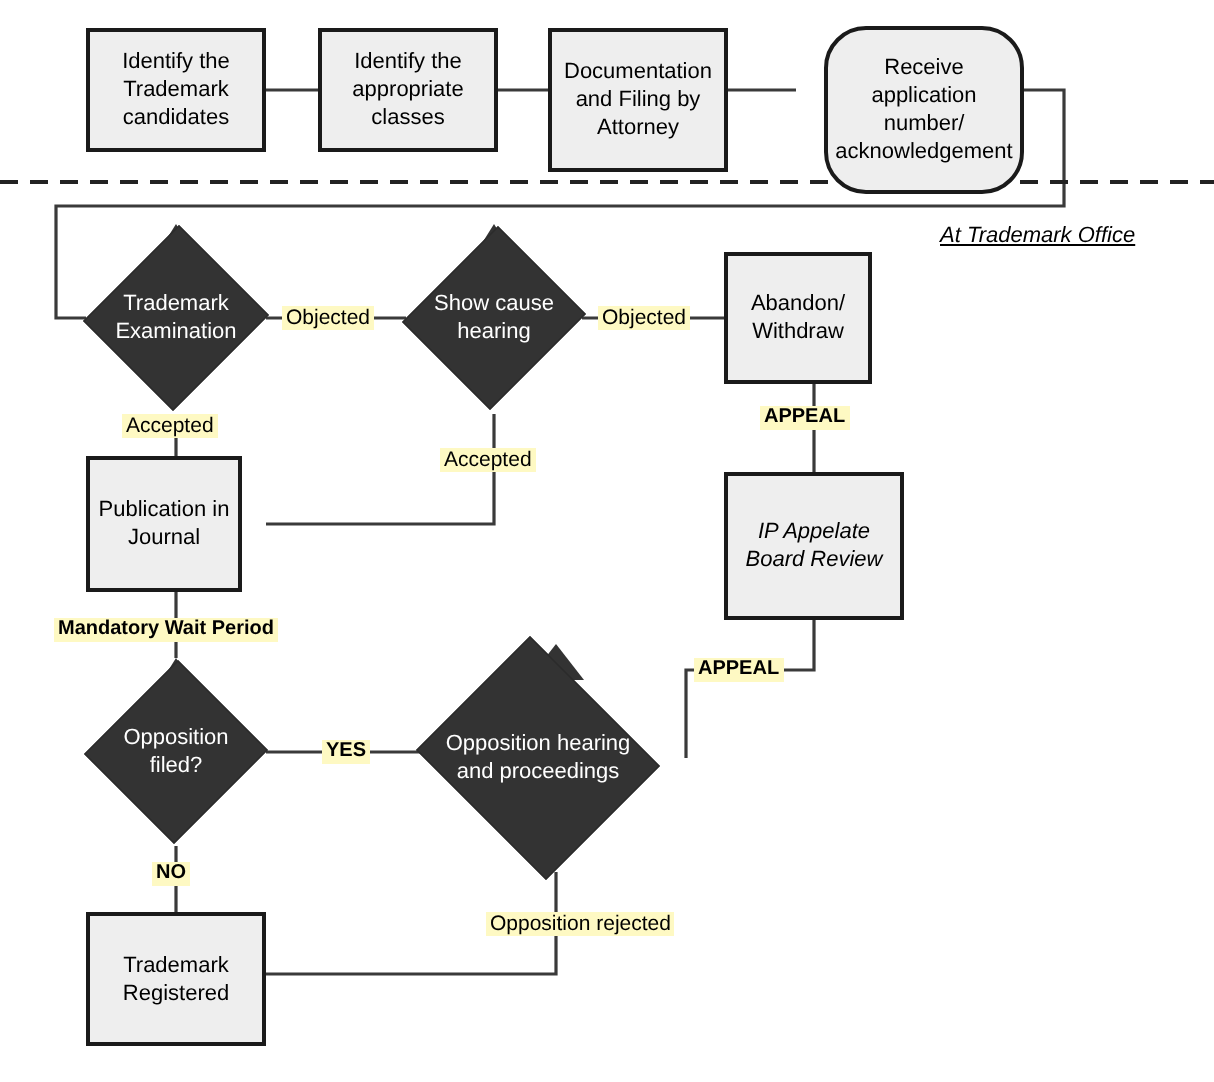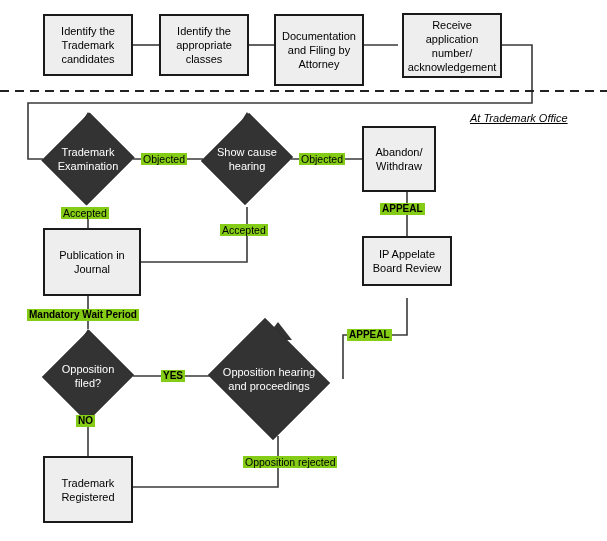--- a/index.html
+++ b/index.html
@@ -65,21 +65,21 @@
     white-space: pre-line;
     z-index: 2;
   }
   
   .elabel {
     position: absolute;
     color: #000000;
     font-size: 10.5px;
     line-height: 12px;
     white-space: nowrap;
-    background: #84cc16;
+    background: #fef9c3;
     padding: 0 2px;
     z-index: 4;
   }
   .elabel.bold { font-weight: bold; font-size: 10px; }
   .zone-label {
     position: absolute;
     font-style: italic;
     font-size: 11px;
     color: #000000;
     white-space: nowrap;
@@ -145,38 +145,38 @@
 appropriate
 classes</span>
   </div>
 
   <div class="box" style="left:274px; top:14px; width:90px; height:72px;">
     <span class="box-inner">Documentation
 and Filing by
 Attorney</span>
   </div>
 
-  <div class="box" style="left:402px; top:13px; width:100px; height:65px;">
+  <div class="box" style="left:412px; top:13px; width:100px; height:84px;border-radius:21px;">
     <span class="box-inner">Receive
 application
 number/
 acknowledgement</span>
   </div>
 
   <div class="box" style="left:362px; top:126px; width:74px; height:66px;">
     <span class="box-inner">Abandon/
 Withdraw</span>
   </div>
 
-  <div class="box" style="left:43px; top:228px; width:98px; height:68px;">
+  <div class="box" style="left:43px; top:228px; width:78px; height:68px;">
     <span class="box-inner">Publication in
 Journal</span>
   </div>
 
-  <div class="box" style="left:362px; top:236px; width:90px; height:50px;">
+  <div class="box" style="left:362px; top:236px; width:90px; height:74px;font-style:italic;">
     <span class="box-inner">IP Appelate
 Board Review</span>
   </div>
 
   <div class="box" style="left:43px; top:456px; width:90px; height:67px;">
     <span class="box-inner">Trademark
 Registered</span>
   </div>
 
   <div class="diamond" style="left:43px; top:111px; width:90px; height:96px;">
@@ -212,17 +212,17 @@
   <div class="elabel" style="left:220px; top:224px;">Accepted</div>
 
   <div class="elabel bold" style="left:380px; top:203px;">APPEAL</div>
 
   <div class="elabel bold" style="left:347px; top:329px;">APPEAL</div>
 
   <div class="elabel bold" style="left:27px; top:309px;">Mandatory Wait Period</div>
 
   <div class="elabel bold" style="left:161px; top:370px;">YES</div>
 
-  <div class="elabel bold" style="left:76px; top:415px;">NO</div>
+  <div class="elabel bold" style="left:76px; top:431px;">NO</div>
 
   <div class="elabel" style="left:223px; top:456px;margin-left:20px;">Opposition rejected</div>
 
 </div>
 
 </body></html>

